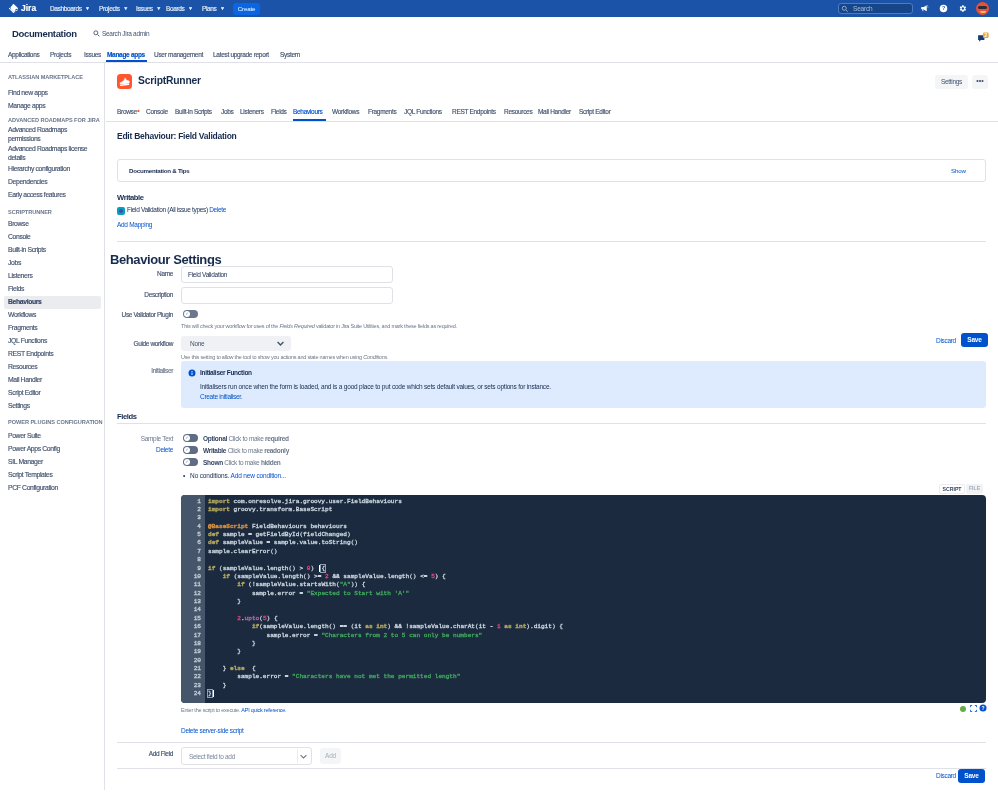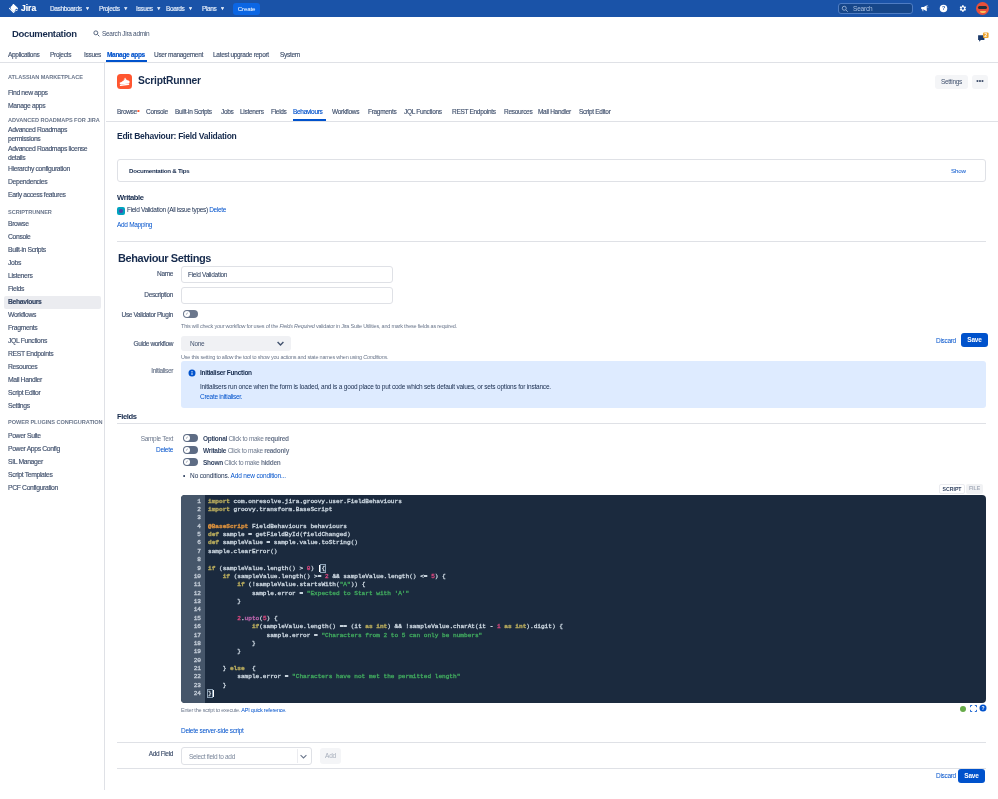--- a/index.html
+++ b/index.html
@@ -184,21 +184,21 @@
 <a class="abs" style="left:951px;top:167px;font-size:6.2px;letter-spacing:-0.2px;">Show</a>
 
 <div class="abs" style="left:117px;top:193px;font-size:7.6px;font-weight:bold;color:#172B4D;letter-spacing:-0.4px;">Writable</div>
 <div class="abs" style="left:117px;top:207px;width:8px;height:8px;background:#00A3BF;border-radius:2px;">
     <div class="abs" style="left:2px;top:2px;width:4px;height:4px;background:#5243AA;border-radius:50%;"></div>
   </div>
 <div class="abs" style="left:127px;top:206px;font-size:6.5px;color:#172B4D;letter-spacing:-0.32px;">Field Validation (All issue types) <a>Delete</a></div>
 <a class="abs" style="left:117px;top:221px;font-size:6.5px;letter-spacing:-0.3px;">Add Mapping</a>
 <div class="hr" style="left:117px;top:241px;width:869px;"></div>
 
-<div class="abs" style="left:118px;top:252px;font-size:11px;font-weight:bold;color:#172B4D;letter-spacing:-0.4px;">Behaviour Settings</div>
+<div class="abs" style="left:110px;top:252px;font-size:13px;font-weight:bold;color:#172B4D;letter-spacing:-0.4px;">Behaviour Settings</div>
 <div class="lbl" style="top:270px;">Name</div>
 <div class="inp" style="left:181px;top:266px;width:212px;">Field Validation</div>
 <div class="lbl" style="top:291px;">Description</div>
 <div class="inp" style="left:181px;top:287px;width:212px;"></div>
 <div class="lbl" style="top:311px;left:95px;width:78px;">Use Validator Plugin</div>
 <div class="toggle" style="left:183px;top:310px;">
     <div class="knob">✓</div>
   </div>
 <div class="helper" style="left:181px;top:323px;">This will check your workflow for uses of the <i>Fields Required</i> validator in Jira Suite Utilities, and mark these fields as required.</div>
 <div class="lbl" style="top:340px;">Guide workflow</div>

